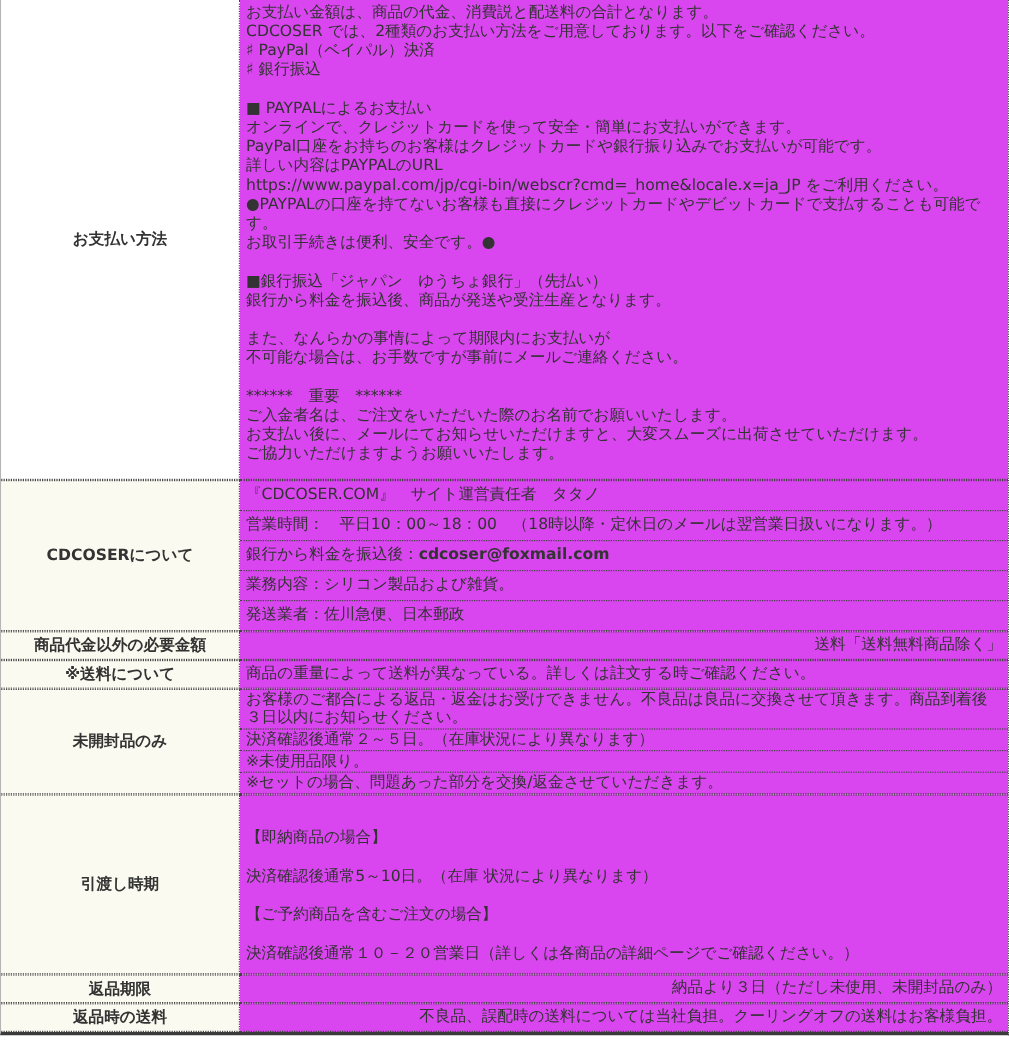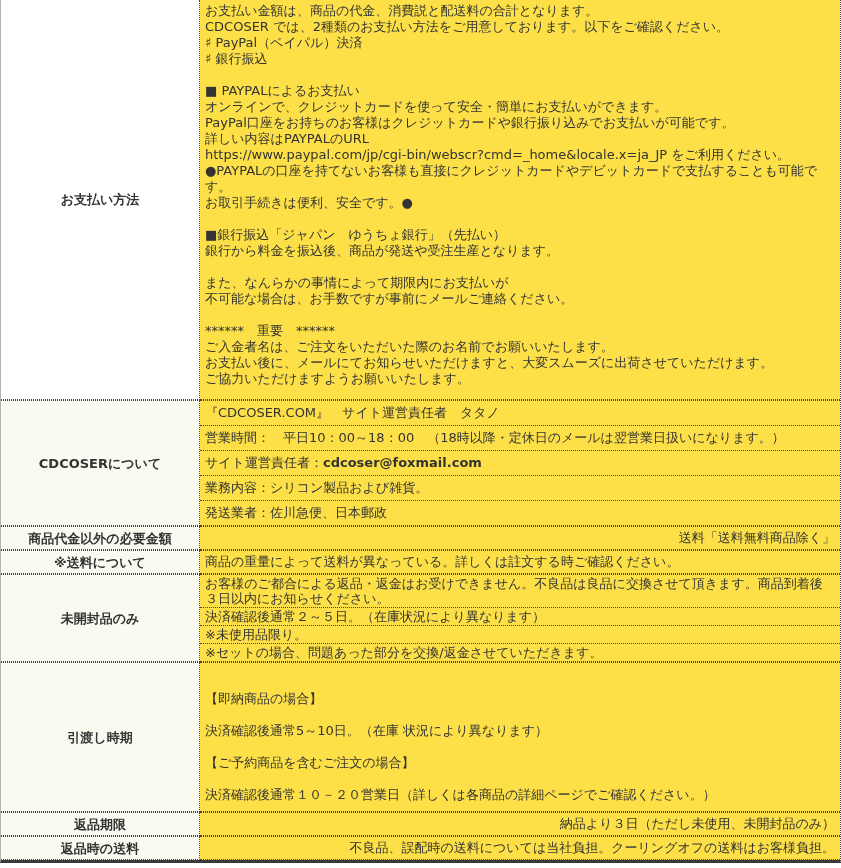--- a/index.html
+++ b/index.html
@@ -36,21 +36,21 @@
     text-align: center;
     vertical-align: middle;
     padding: 2px 4px;
     line-height: 17px;
   }
   tr.row-payment-method td.label {
     background: #ffffff;
   }
   td.content {
     padding: 3px 5px;
-    background: #fde047;
+    background: #d946ef;
   }
   .prewrap {
     white-space: pre-wrap;
     line-height: 16px;
     word-break: break-all;
   }
   td.content.no-pad {
     padding: 0;
   }
   .subrow {
@@ -104,21 +104,21 @@
 ご協力いただけますようお願いいたします。</div>
     </td>
   </tr>
 
   <tr>
     <td class="label">CDCOSERについて</td>
     <td class="content no-pad">
       <div class="subrows">
         <div class="subrow">『CDCOSER.COM』　サイト運営責任者　タタノ</div>
         <div class="subrow">営業時間：　平日10：00～18：00　（18時以降・定休日のメールは翌営業日扱いになります。）</div>
-        <div class="subrow"><span>サイト運営責任者：</span><span class="email">cdcoser@foxmail.com</span></div>
+        <div class="subrow"><span>銀行から料金を振込後：</span><span class="email">cdcoser@foxmail.com</span></div>
         <div class="subrow">業務内容：シリコン製品および雑貨。</div>
         <div class="subrow">発送業者：佐川急便、日本郵政</div>
       </div>
     </td>
   </tr>
 
   <tr>
     <td class="label">商品代金以外の必要金額</td>
     <td class="content">
       <div class="prewrap h-oneline">送料「送料無料商品除く」</div>

